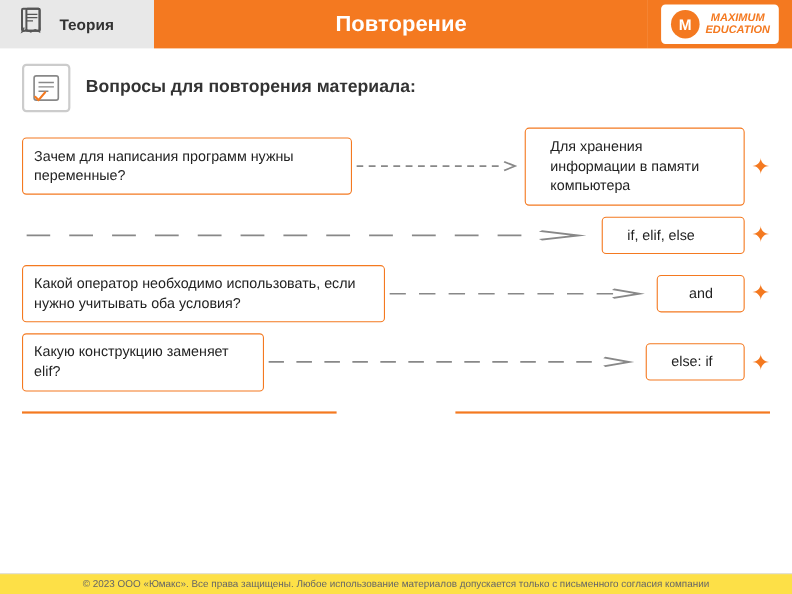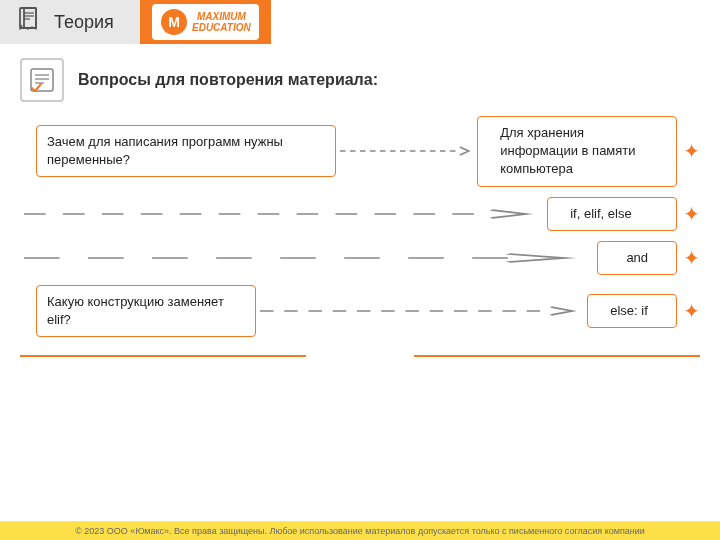--- a/index.html
+++ b/index.html
@@ -24,22 +24,22 @@
       align-items: center;
       padding: 0 16px;
       min-width: 140px;
       gap: 10px;
     }
     .header-left .book-icon {
       font-size: 22px;
       color: #444;
     }
     .header-left .teoria-label {
-      font-size: 18px;
-      font-weight: normal;
+      font-size: 14px;
+      font-weight: bold;
       color: #333;
     }
     .header-center {
       background: #f47920;
       flex: 1;
       display: flex;
       align-items: center;
       justify-content: center;
     }
     .header-center .title {
@@ -124,21 +124,20 @@
     .question-box {
       border: 1.5px solid #f47920;
       border-radius: 4px;
       padding: 7px 10px;
       font-size: 13px;
       color: #222;
       min-width: 200px;
       max-width: 300px;
       background: #fff;
       line-height: 1.4;
-      margin-left: 16px;
     }
 
     .arrow-dashed {
       flex: 1;
       display: flex;
       align-items: center;
       padding: 0 4px;
     }
     .arrow-dashed svg {
       width: 100%;
@@ -207,20 +206,23 @@
         <rect x="4" y="3" width="16" height="20" rx="1" stroke="#555" stroke-width="1.8" fill="none"></rect>
         <rect x="8" y="3" width="12" height="20" rx="1" stroke="#555" stroke-width="1.8" fill="none"></rect>
         <line x1="8" y1="8" x2="18" y2="8" stroke="#555" stroke-width="1.2"></line>
         <line x1="8" y1="11" x2="18" y2="11" stroke="#555" stroke-width="1.2"></line>
         <line x1="8" y1="14" x2="14" y2="14" stroke="#555" stroke-width="1.2"></line>
         <polyline points="6,20 4,24 8,22 12,24 16,22 20,24 20,20" stroke="#555" stroke-width="1.2" fill="none"></polyline>
       </svg>
     </span>
     <span class="teoria-label">Теория</span>
   </div>
+  <div class="header-center">
+    <span class="title">Повторение</span>
+  </div>
   <div class="header-right">
     <div class="logo-box">
 
       <svg class="logo-icon" viewBox="0 0 28 28" xmlns="http://www.w3.org/2000/svg">
         <circle cx="14" cy="14" r="13" fill="#f47920"></circle>
         <text x="14" y="19" text-anchor="middle" font-size="14" font-weight="bold" fill="white" font-family="Arial">M</text>
       </svg>
       <span class="logo-text" style="white-space:pre-line;">MAXIMUM
 EDUCATION</span>
     </div>
@@ -267,20 +269,23 @@
           <polyline points="108,5 116,9 108,13" stroke="#888" stroke-width="1.5" fill="none"></polyline>
         </svg>
       </div>
       <div class="answer-box">
         <span>if, elif, else</span>
       </div>
       <span class="plus-icon">✦</span>
     </div>
 
     <div class="qa-row">
+      <div class="question-box" style="min-width:300px; max-width:330px;">
+        <span>Какой оператор необходимо использовать, если нужно учитывать оба условия?</span>
+      </div>
       <div class="arrow-dashed">
         <svg viewBox="0 0 80 18" xmlns="http://www.w3.org/2000/svg" preserveAspectRatio="none">
           <line x1="0" y1="9" x2="68" y2="9" stroke="#888" stroke-width="1.5" stroke-dasharray="5,4"></line>
           <polyline points="68,5 76,9 68,13" stroke="#888" stroke-width="1.5" fill="none"></polyline>
         </svg>
       </div>
       <div class="answer-box" style="min-width:80px; max-width:100px; text-align:center;">
         <span>and</span>
       </div>
       <span class="plus-icon">✦</span>

